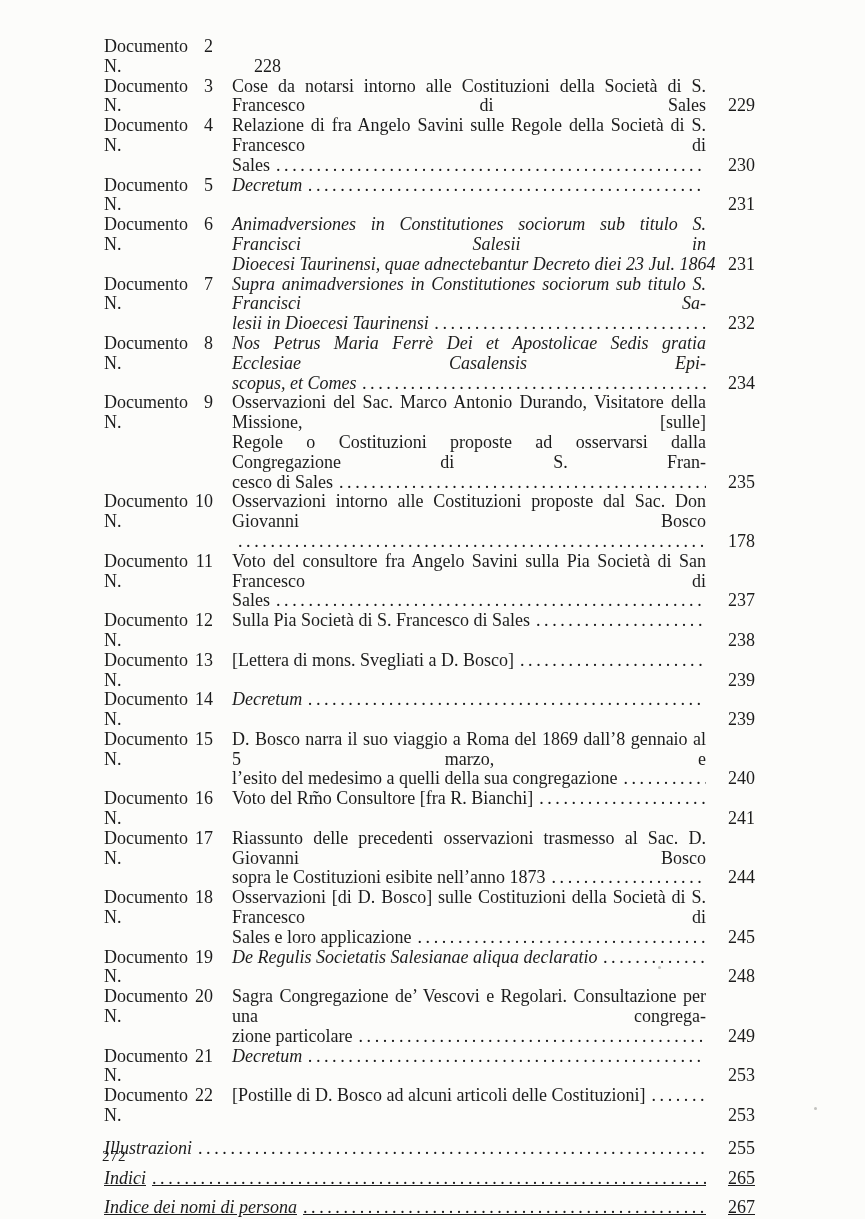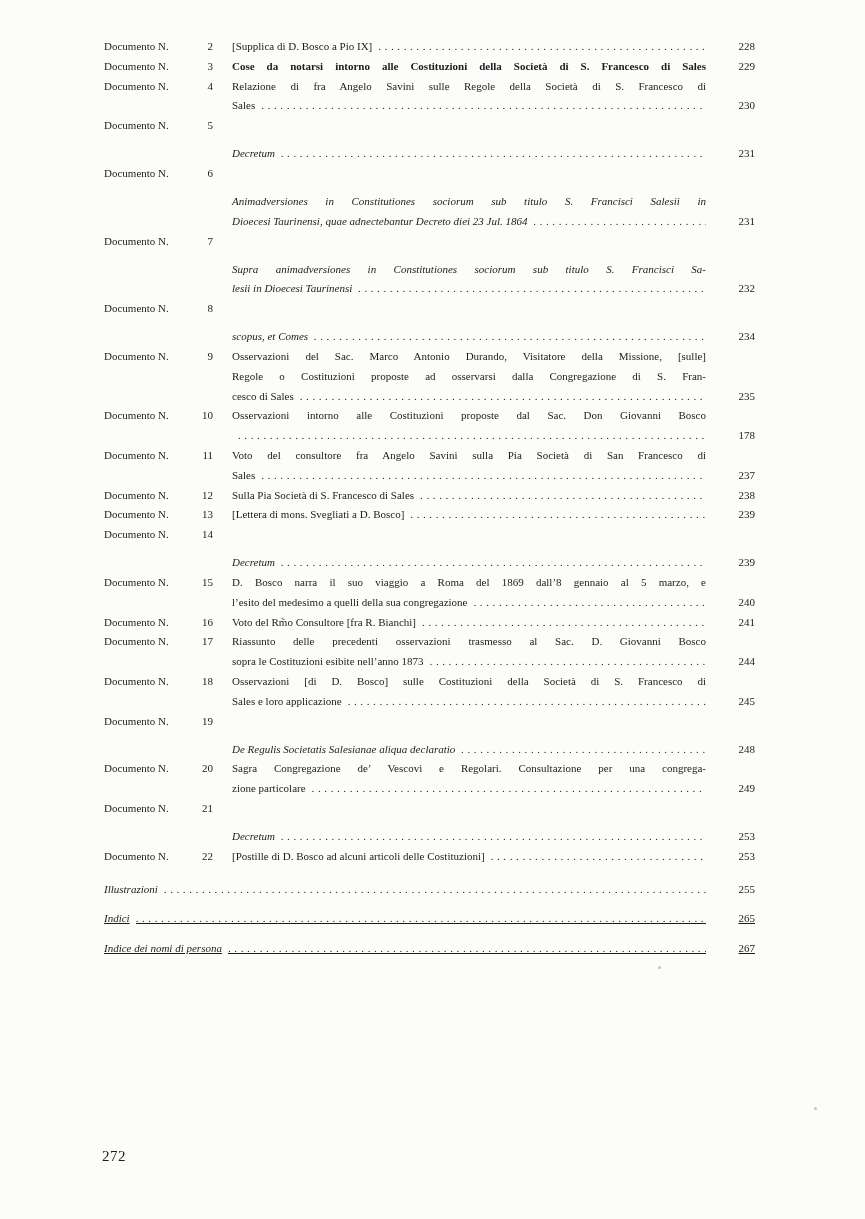--- a/index.html
+++ b/index.html
@@ -11,43 +11,43 @@
     background: #fcfcfa;
     font-family: "Liberation Serif", "DejaVu Serif", serif;
     color: #1c1c1c;
     overflow: hidden;
   }
   .toc {
     position: absolute;
     left: 104px;
     top: 37px;
     width: 651px;
-    font-size: 11px;
+    font-size: 18px;
     line-height: 19.8px;
   }
   .entry { display: flex; align-items: flex-start; }
   .lcol { width: 128px; flex: none; display: flex; }
   .doc-num { margin-left: auto; padding-right: 19px; }
   .mid { flex: 1 1 auto; min-width: 0; }
-  .mid.it { font-style: italic; margin-top: 28px; }
+  .mid.it { font-style: italic; }
   .jline { text-align: justify; text-align-last: justify; }
   .lastline { display: flex; align-items: baseline; }
   .ltext { white-space: nowrap; }
   .leader {
     flex: 1 1 auto;
     min-width: 0;
     overflow: hidden;
     white-space: nowrap;
     margin-left: 6px;
     letter-spacing: 3.6px;
   }
   .leader::after {
     content: "..............................................................................................................................";
   }
-  .no-leader .ltext { flex: 1 1 auto; white-space: normal; text-align: justify; text-align-last: justify; font-weight: bold; }
+  .no-leader .ltext { flex: 1 1 auto; white-space: normal; text-align: justify; text-align-last: justify; }
   .pcol { width: 49px; flex: none; text-align: right; align-self: flex-end; }
   .section-row .pcol { align-self: auto; }
   .sections { margin-top: 13px; }
   .section-row { display: flex; align-items: flex-end; }
   .section-row + .section-row { margin-top: 10px; text-decoration: underline; }
   .stitle { font-style: italic; white-space: nowrap; }
   .footer-page {
     position: absolute;
     left: 102px;
     top: 1148px;
@@ -68,26 +68,20 @@
 <body>
 
 <div class="page">
   <main class="toc">
     <div class="entries">
   <div class="entry">
     <div class="lcol">
       <span class="doc-label">Documento N.</span>
       <span class="doc-num">2</span>
     </div>
-    <div class="mid">
-      <div class="lastline">
-        <span class="ltext">[Supplica di D. Bosco a Pio IX]</span>
-        <span class="leader"></span>
-      </div>
-    </div>
     <div class="pcol">228</div>
   </div>
 
   <div class="entry">
     <div class="lcol">
       <span class="doc-label">Documento N.</span>
       <span class="doc-num">3</span>
     </div>
     <div class="mid">
       <div class="lastline no-leader">
@@ -156,20 +150,21 @@
     </div>
     <div class="pcol">232</div>
   </div>
 
   <div class="entry">
     <div class="lcol">
       <span class="doc-label">Documento N.</span>
       <span class="doc-num">8</span>
     </div>
     <div class="mid it">
+      <div class="jline">Nos Petrus Maria Ferrè Dei et Apostolicae Sedis gratia Ecclesiae Casalensis Epi-</div>
             <div class="lastline">
         <span class="ltext">scopus, et Comes</span>
         <span class="leader"></span>
       </div>
     </div>
     <div class="pcol">234</div>
   </div>
 
   <div class="entry">
     <div class="lcol">

